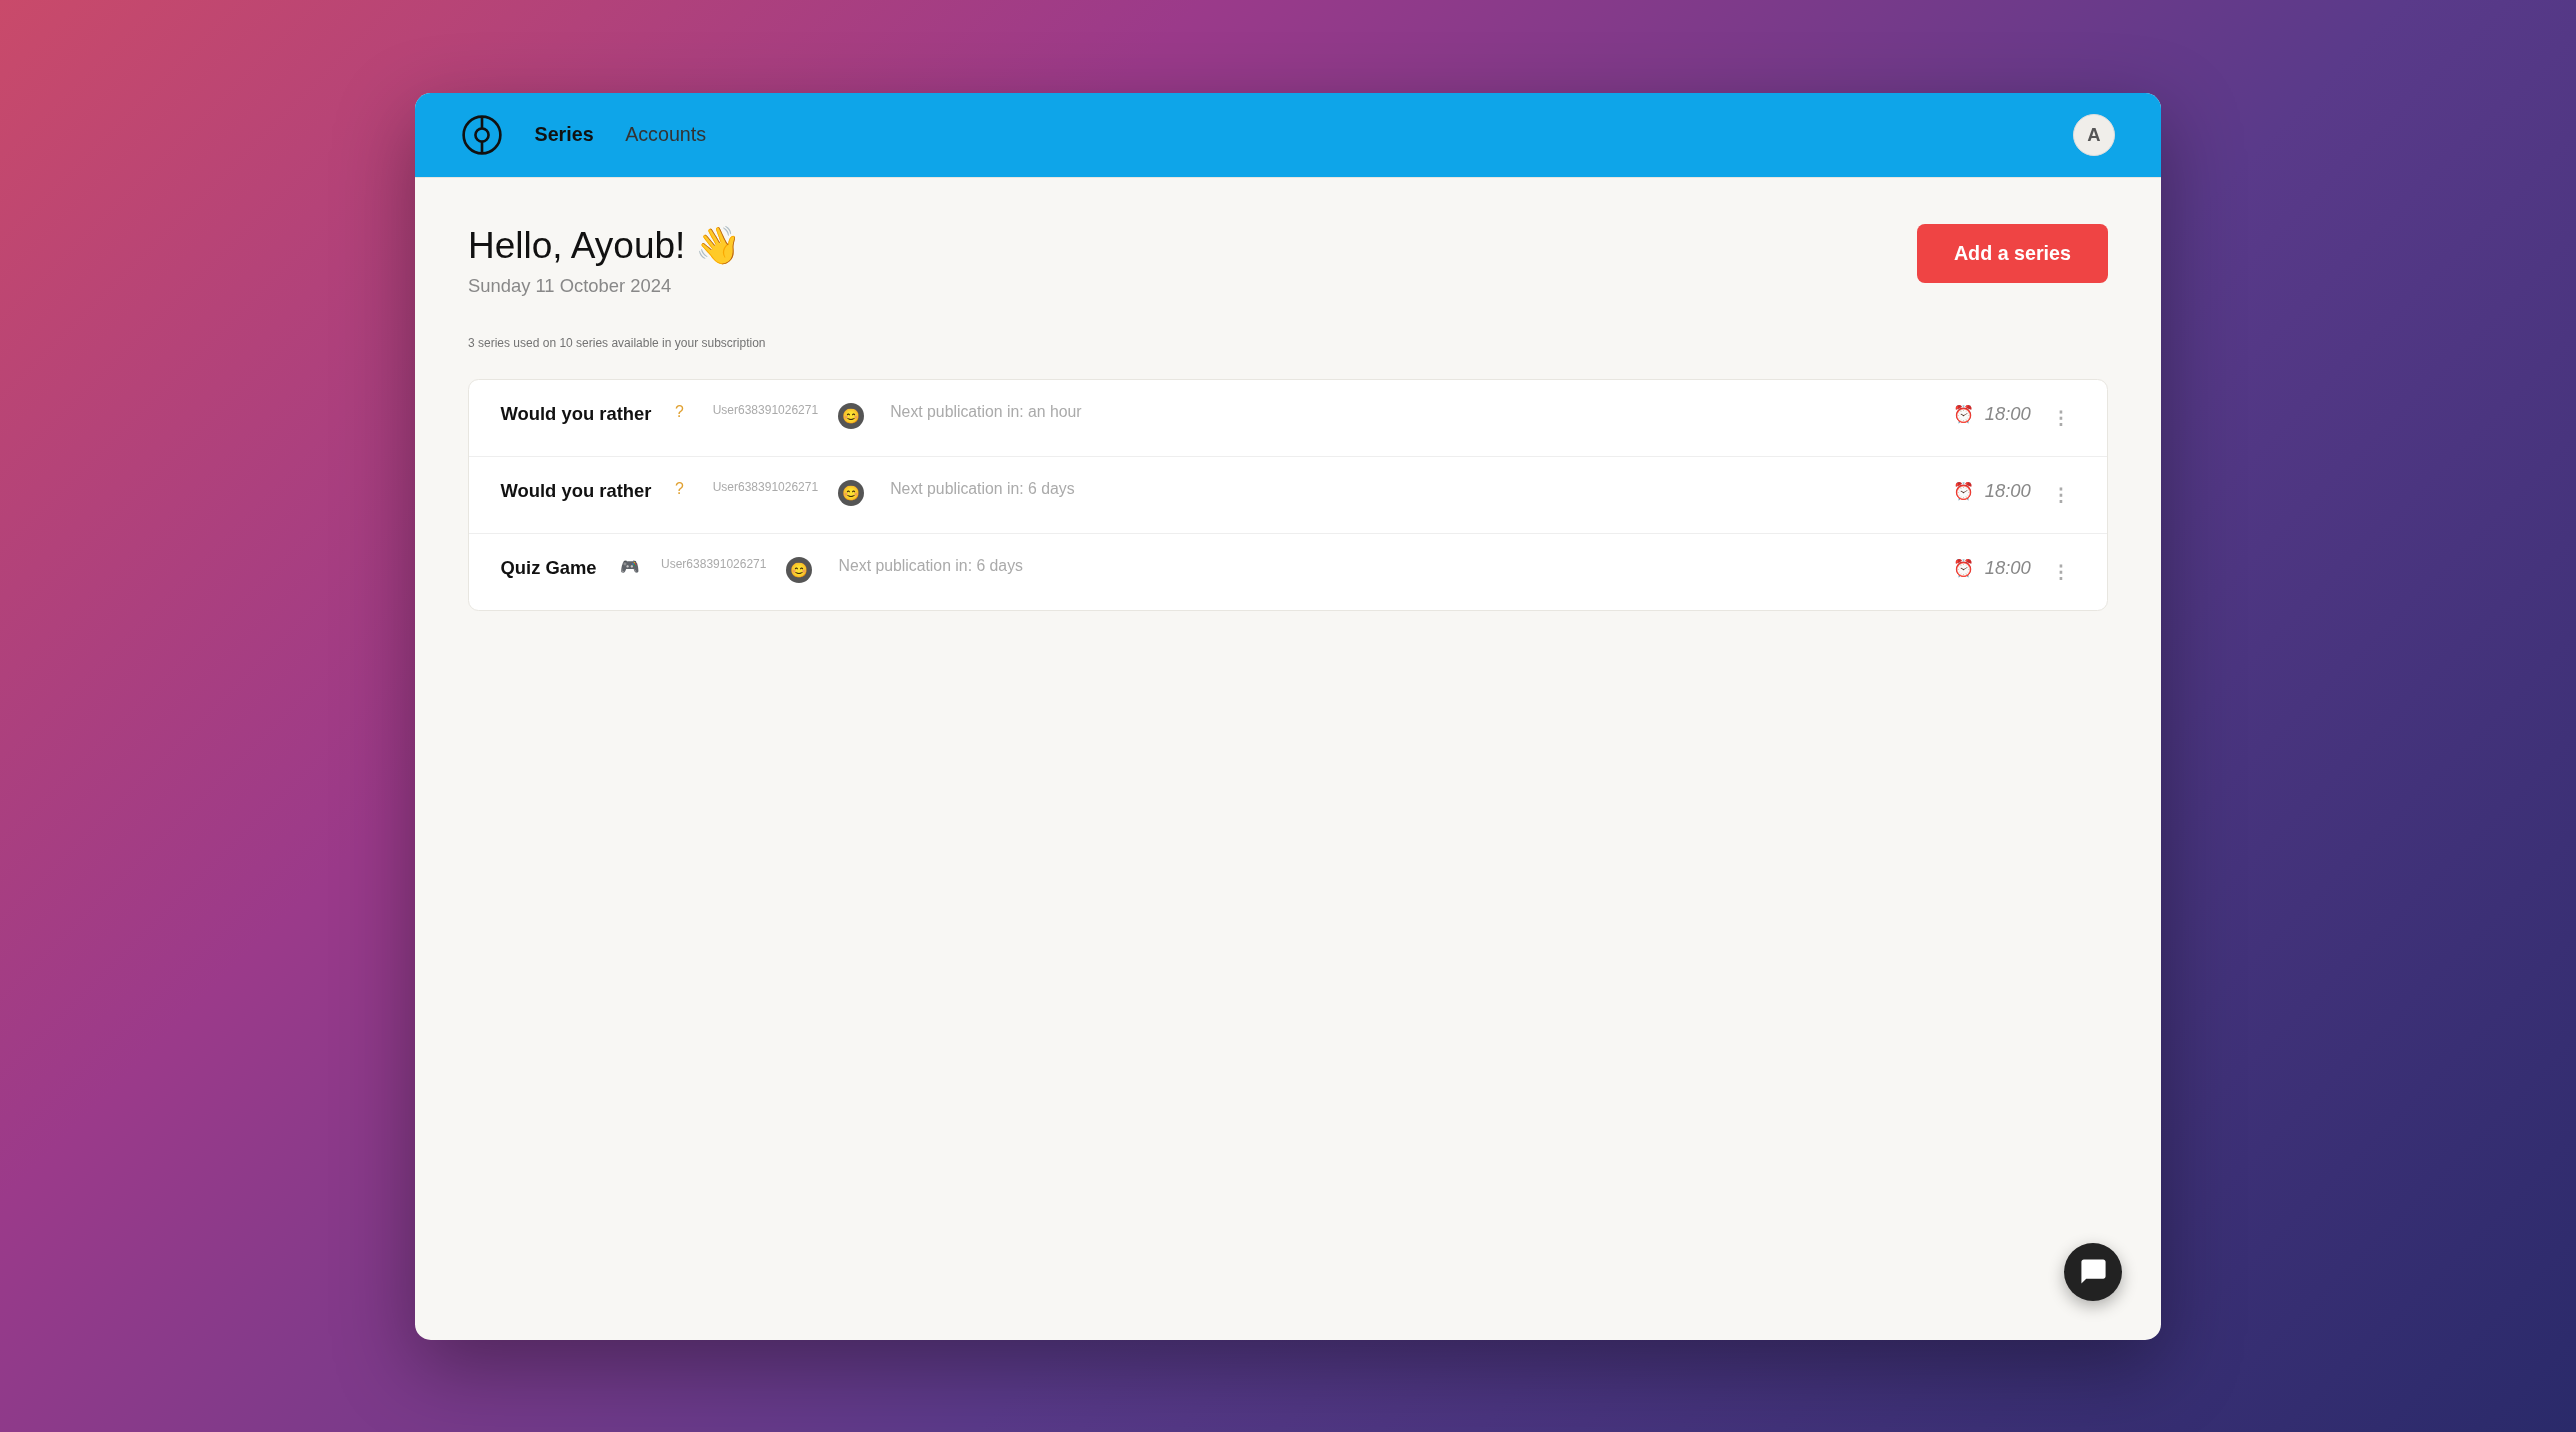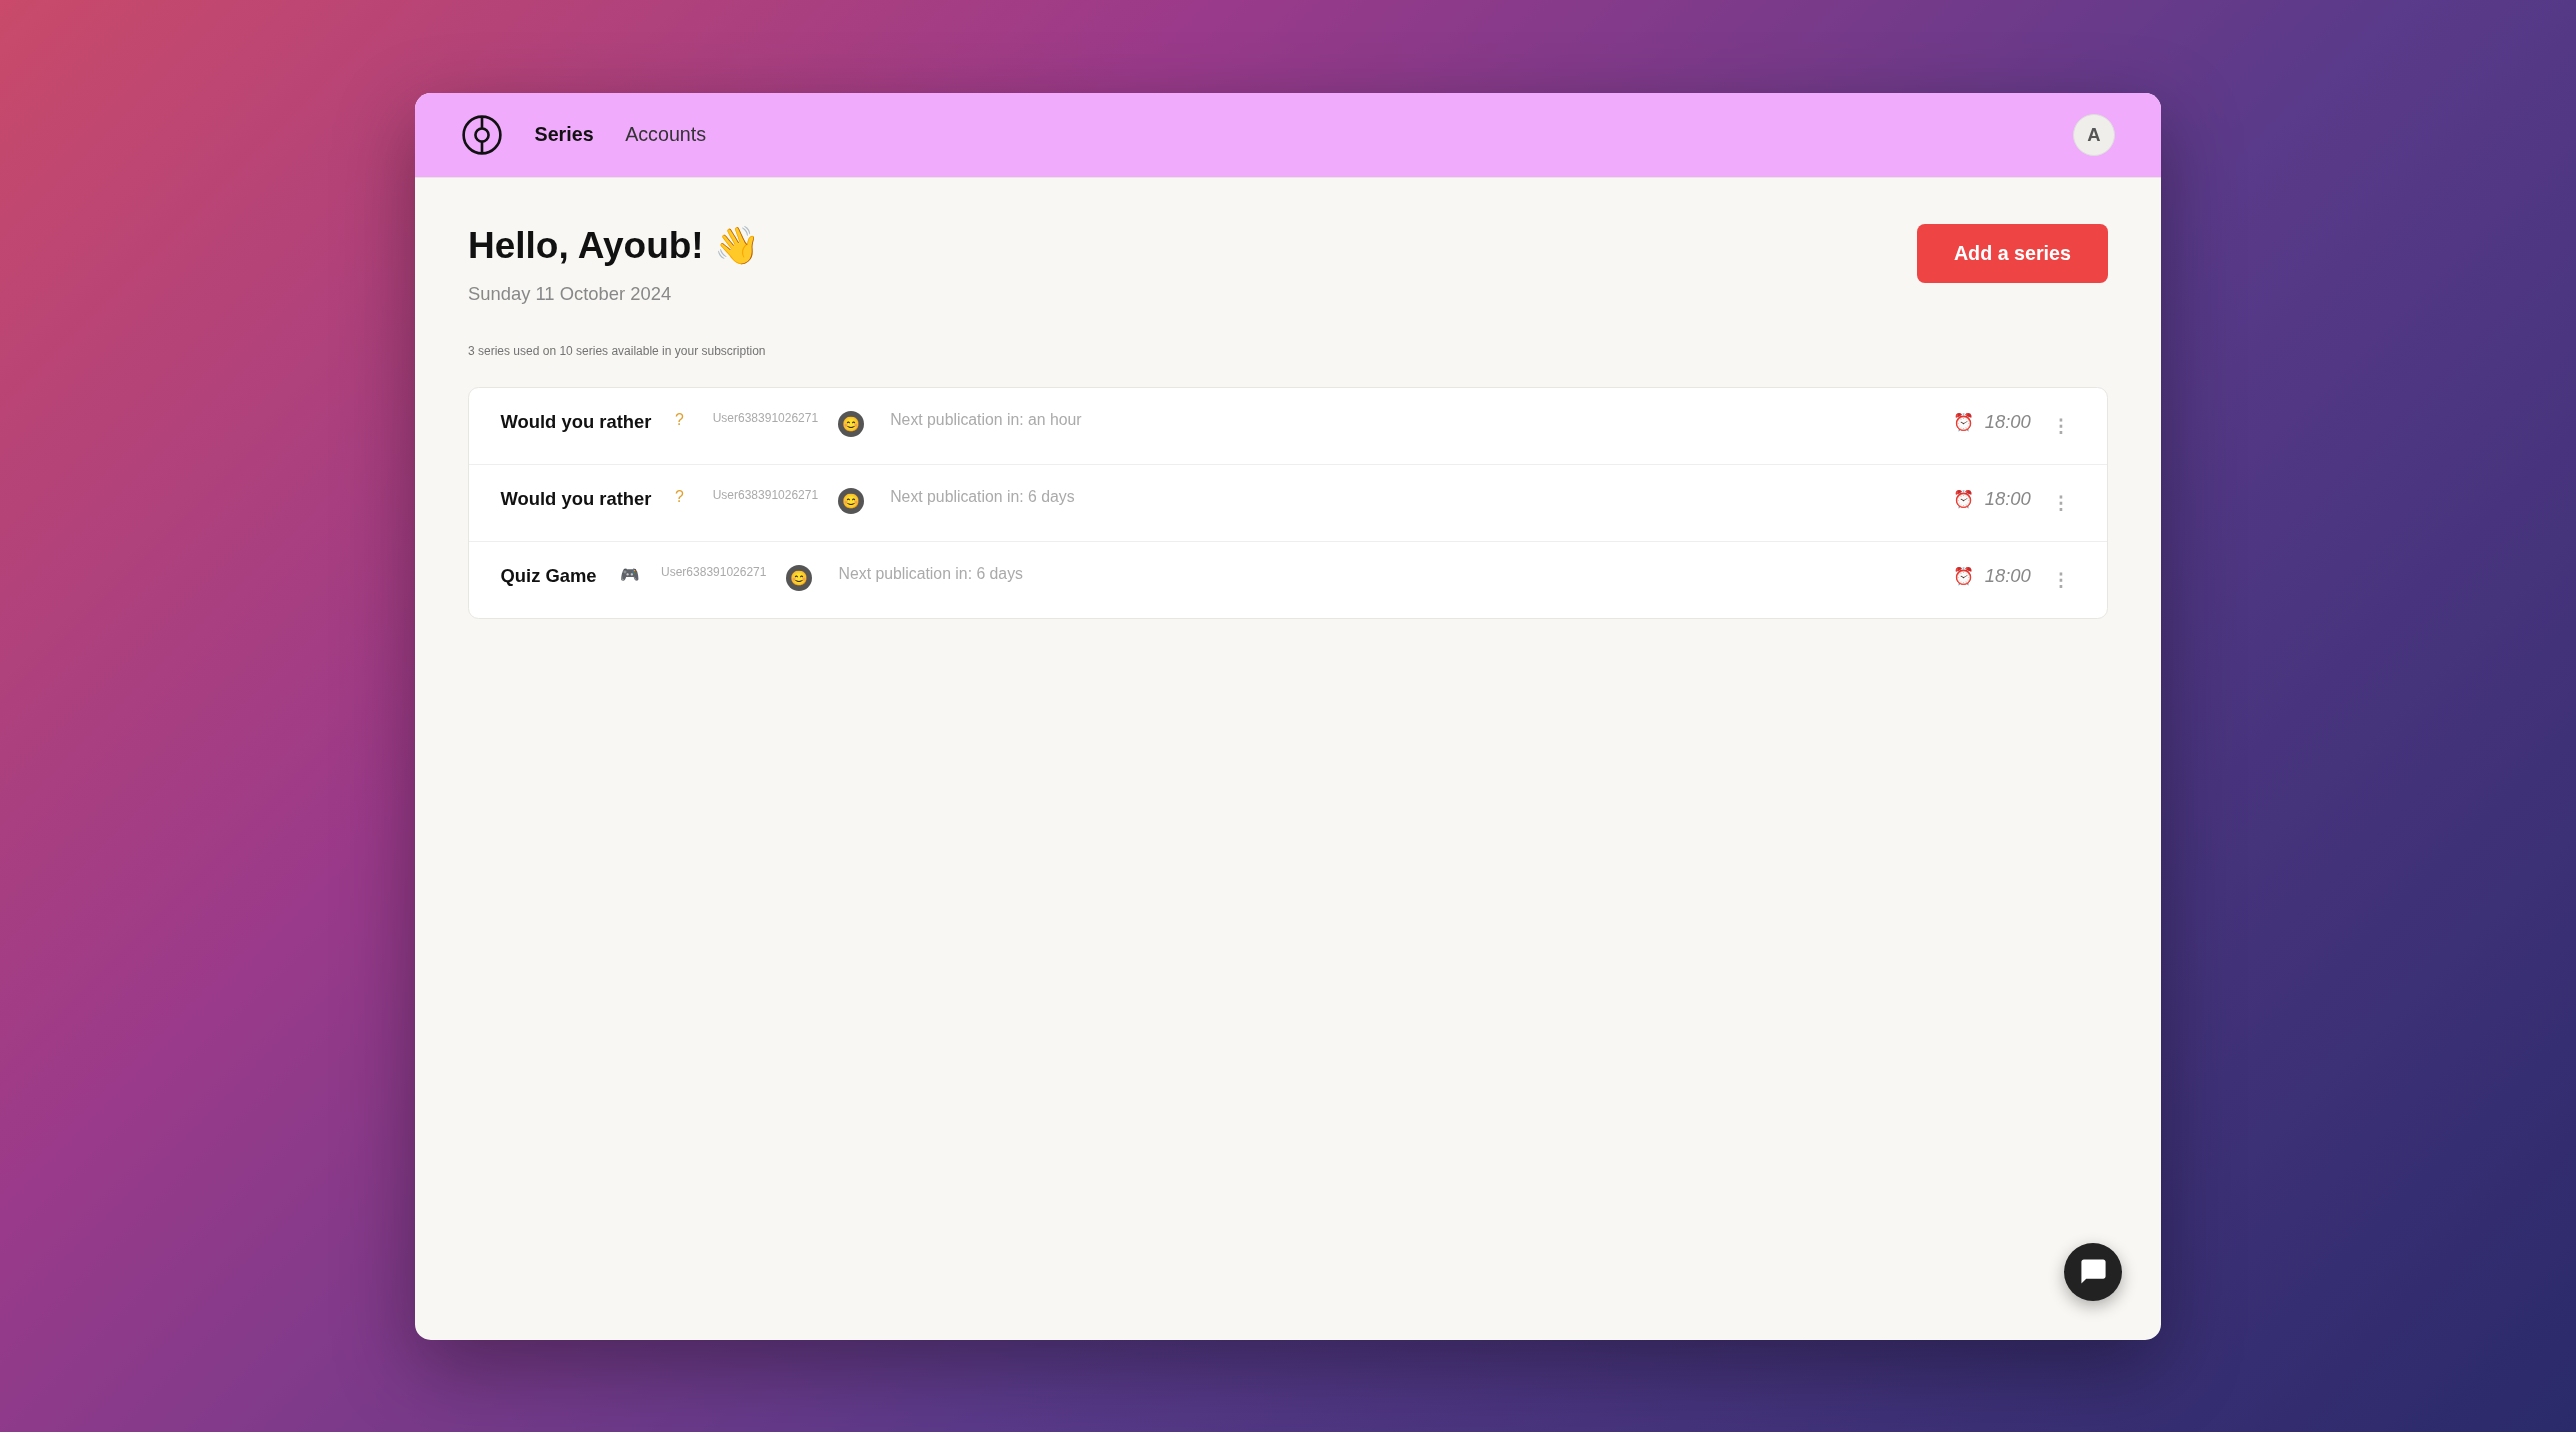--- a/index.html
+++ b/index.html
@@ -21,21 +21,21 @@
       border-radius: 15.8px;
       overflow: hidden;
       display: flex;
       flex-direction: column;
       box-shadow: 0 26px 79px rgba(0,0,0,0.35);
       position: relative;
     }
 
     
     .header {
-      background: #f0abfc;
+      background: #0ea5e9;
       border-bottom: 0.7px solid #e8e6e0;
       height: 85px;
       display: flex;
       align-items: center;
       padding: 0 46px;
       flex-shrink: 0;
     }
 
     .logo {
       width: 42px;
@@ -89,23 +89,23 @@
       display: flex;
       align-items: flex-start;
       justify-content: space-between;
       margin-bottom: 39px;
     }
 
     .greeting-section {}
 
     .greeting-title {
       font-size: 37px;
-      font-weight: 700;
+      font-weight: 400;
       color: #111;
-      margin-bottom: 16px;
+      margin-bottom: 8px;
     }
 
     .greeting-date {
       font-size: 18.4px;
       color: #888;
       font-weight: 400;
     }
 
     .add-series-btn {
       background: #ef4444;

